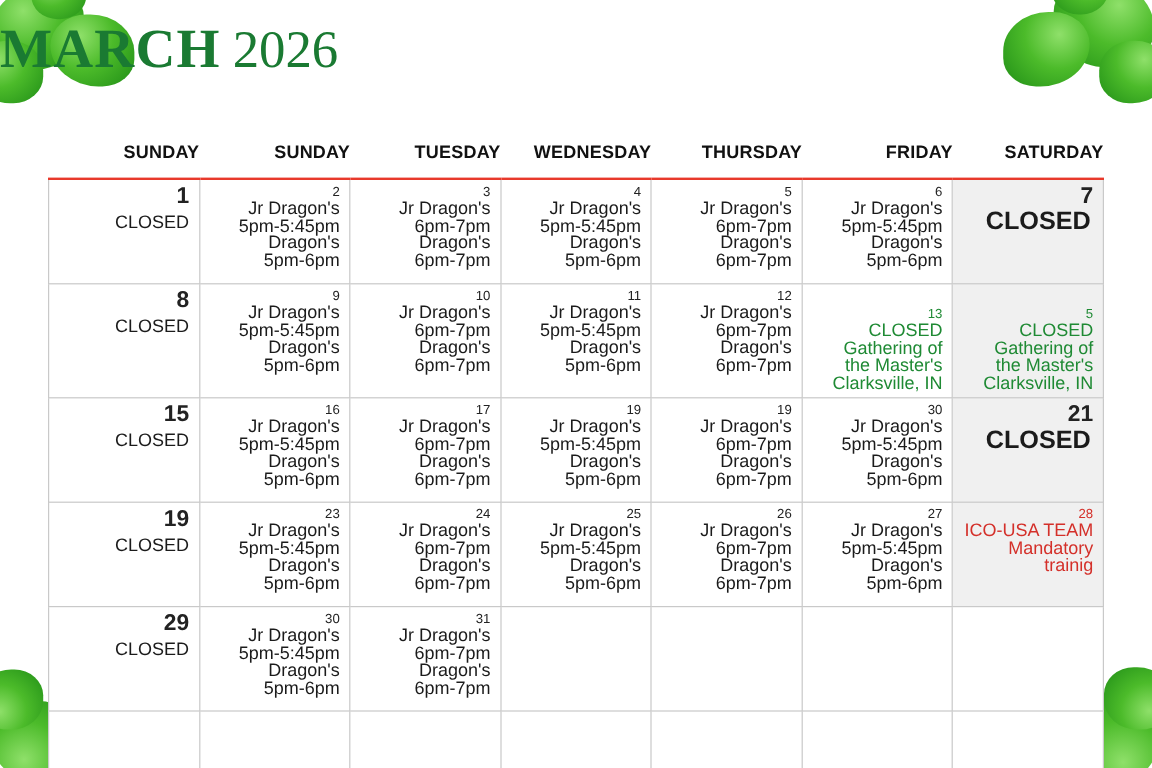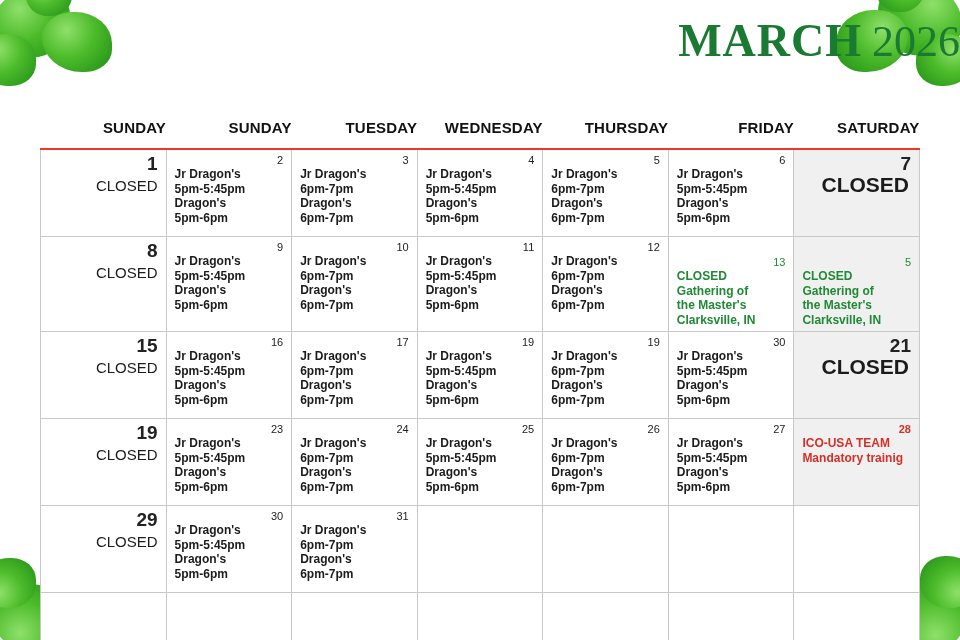--- a/index.html
+++ b/index.html
@@ -33,21 +33,21 @@
     border-radius: 50% 50% 50% 50%;
     background: radial-gradient(circle at 35% 30%, #8fe06a 0%, #4cbb2a 45%, #1f8d16 100%);
   }
 
   
   .title-wrap {
     position: absolute;
     top: 14px;
     left: 0;
     width: 960px;
-    text-align: right;
+    text-align: left;
     z-index: 2;
   }
   .title-month {
     font-family: "Liberation Serif", serif;
     font-size: 46px;
     font-weight: bold;
     color: #1a7a32;
     letter-spacing: 1px;
   }
   .title-year {
@@ -95,46 +95,46 @@
     color: #222;
     line-height: 14px;
     margin-top: 1px;
   }
   .daynum.big {
     font-size: 19px;
     font-weight: bold;
     line-height: 22px;
   }
   .body {
-    text-align: left;
-    font-size: 12px;
+    text-align: right;
+    font-size: 15px;
     line-height: 14.5px;
     color: #1b1b1b;
-    font-weight: bold;
+    font-weight: normal;
     margin-top: 0px;
   }
   .body.closed-big {
     font-size: 21px;
     font-weight: bold;
     text-align: right;
     line-height: 24px;
     margin-top: -2px;
     padding-right: 2px;
   }
   .body.closed-plain {
     font-size: 15px;
     font-weight: normal;
     text-align: right;
     line-height: 18px;
     margin-top: 2px;
   }
   .green { color: #1f8a34; }
   .red { color: #d4302a; }
   .daynum.green { color: #1f8a34; margin-top: 16px; }
-  .daynum.red { color: #d4302a; font-weight: bold; }
+  .daynum.red { color: #d4302a; }
   .sat-shade { background: #f0f0f0 !important; }
   .empty { background: #fff; }
 </style>
 </head>
 <body>
 
 <div class="corner tl">
   <div class="leaf" style="width:78px;height:70px;left:8px;top:2px;border-radius:60% 40% 55% 45%;"></div>
   <div class="leaf" style="width:70px;height:60px;left:58px;top:26px;border-radius:45% 55% 40% 60%;"></div>
   <div class="leaf" style="width:58px;height:52px;left:-6px;top:48px;border-radius:50% 50% 45% 55%;"></div>

